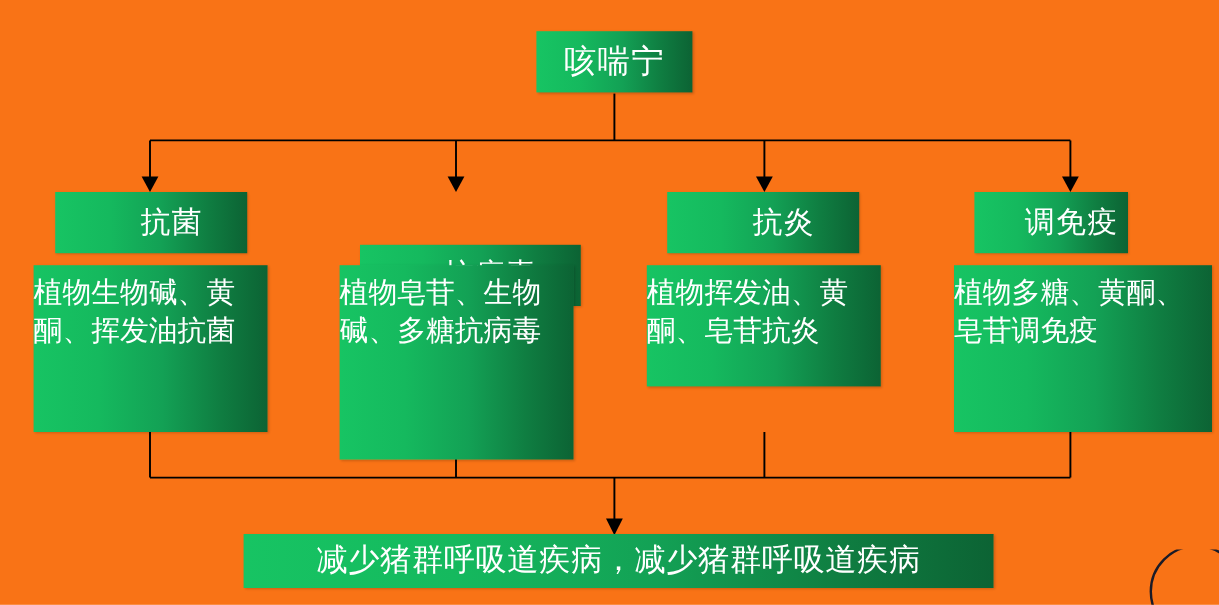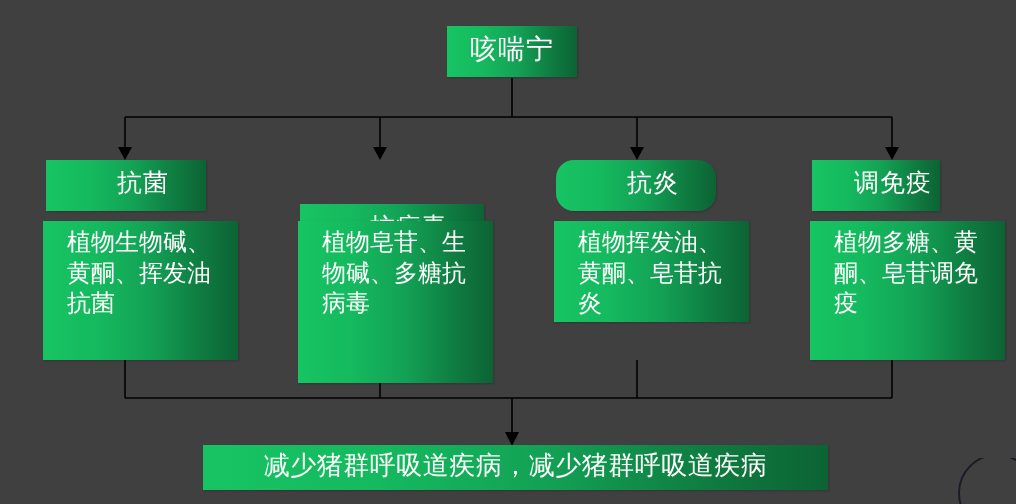--- a/index.html
+++ b/index.html
@@ -10,22 +10,21 @@
   body {
     width: 1016px;
     height: 504px;
     font-family: "DejaVu Sans", "Liberation Sans", sans-serif;
     overflow: hidden;
   }
   #canvas {
     position: relative;
     width: 1016px;
     height: 504px;
-    background: #404040;
-    font-family: Liberation Mono, monospace;
+    background: #f97316;
   }
   .connectors {
     position: absolute;
     left: 0;
     top: 0;
     width: 1016px;
     height: 504px;
     pointer-events: none;
   }
   .node {
@@ -50,24 +49,23 @@
     line-height: 1.05;
     letter-spacing: 1px;
     padding-left: 34px;
   }
   .node-body {
     align-items: flex-start;
     justify-content: flex-start;
     font-size: 24px;
     line-height: 1.28;
     letter-spacing: 0px;
-    padding: 8px 6px 6px 24px;
+    padding: 8px 6px 6px 0;
     text-align: left;
     word-break: break-all;
-    margin-left: 15px;
   }
   .node-outcome {
     align-items: center;
     justify-content: center;
     font-size: 26px;
     line-height: 1.1;
     letter-spacing: 0.5px;
   }
   .corner-arc {
     position: absolute;
@@ -131,31 +129,31 @@
     <span>植物生物碱、黄酮、挥发油抗菌</span>
   </div>
 
   <div class="node node-head" style="left:300px; top:160px; width:184px; height:51px;margin-top:44px;">
     <span>抗病毒</span>
   </div>
   <div class="node node-body" style="left:283px; top:221px; width:195px; height:162px;">
     <span>植物皂苷、生物碱、多糖抗病毒</span>
   </div>
 
-  <div class="node node-head" style="left:556px; top:160px; width:160px; height:51px;border-radius:18px;">
+  <div class="node node-head" style="left:556px; top:160px; width:160px; height:51px;">
     <span>抗炎</span>
   </div>
   <div class="node node-body" style="left:539px; top:221px; width:195px; height:101px;">
     <span>植物挥发油、黄酮、皂苷抗炎</span>
   </div>
 
   <div class="node node-head" style="left:812px; top:160px; width:128px; height:51px;">
     <span>调免疫</span>
   </div>
-  <div class="node node-body" style="left:795px; top:221px; width:195px; height:139px;">
+  <div class="node node-body" style="left:795px; top:221px; width:215px; height:139px;">
     <span>植物多糖、黄酮、皂苷调免疫</span>
   </div>
 
   <div class="node node-outcome" style="left:203px; top:445px; width:625px; height:45px;">
     <span>减少猪群呼吸道疾病，减少猪群呼吸道疾病</span>
   </div>
 
   <div class="arc-clip">
     <div class="corner-arc"></div>
   </div>

